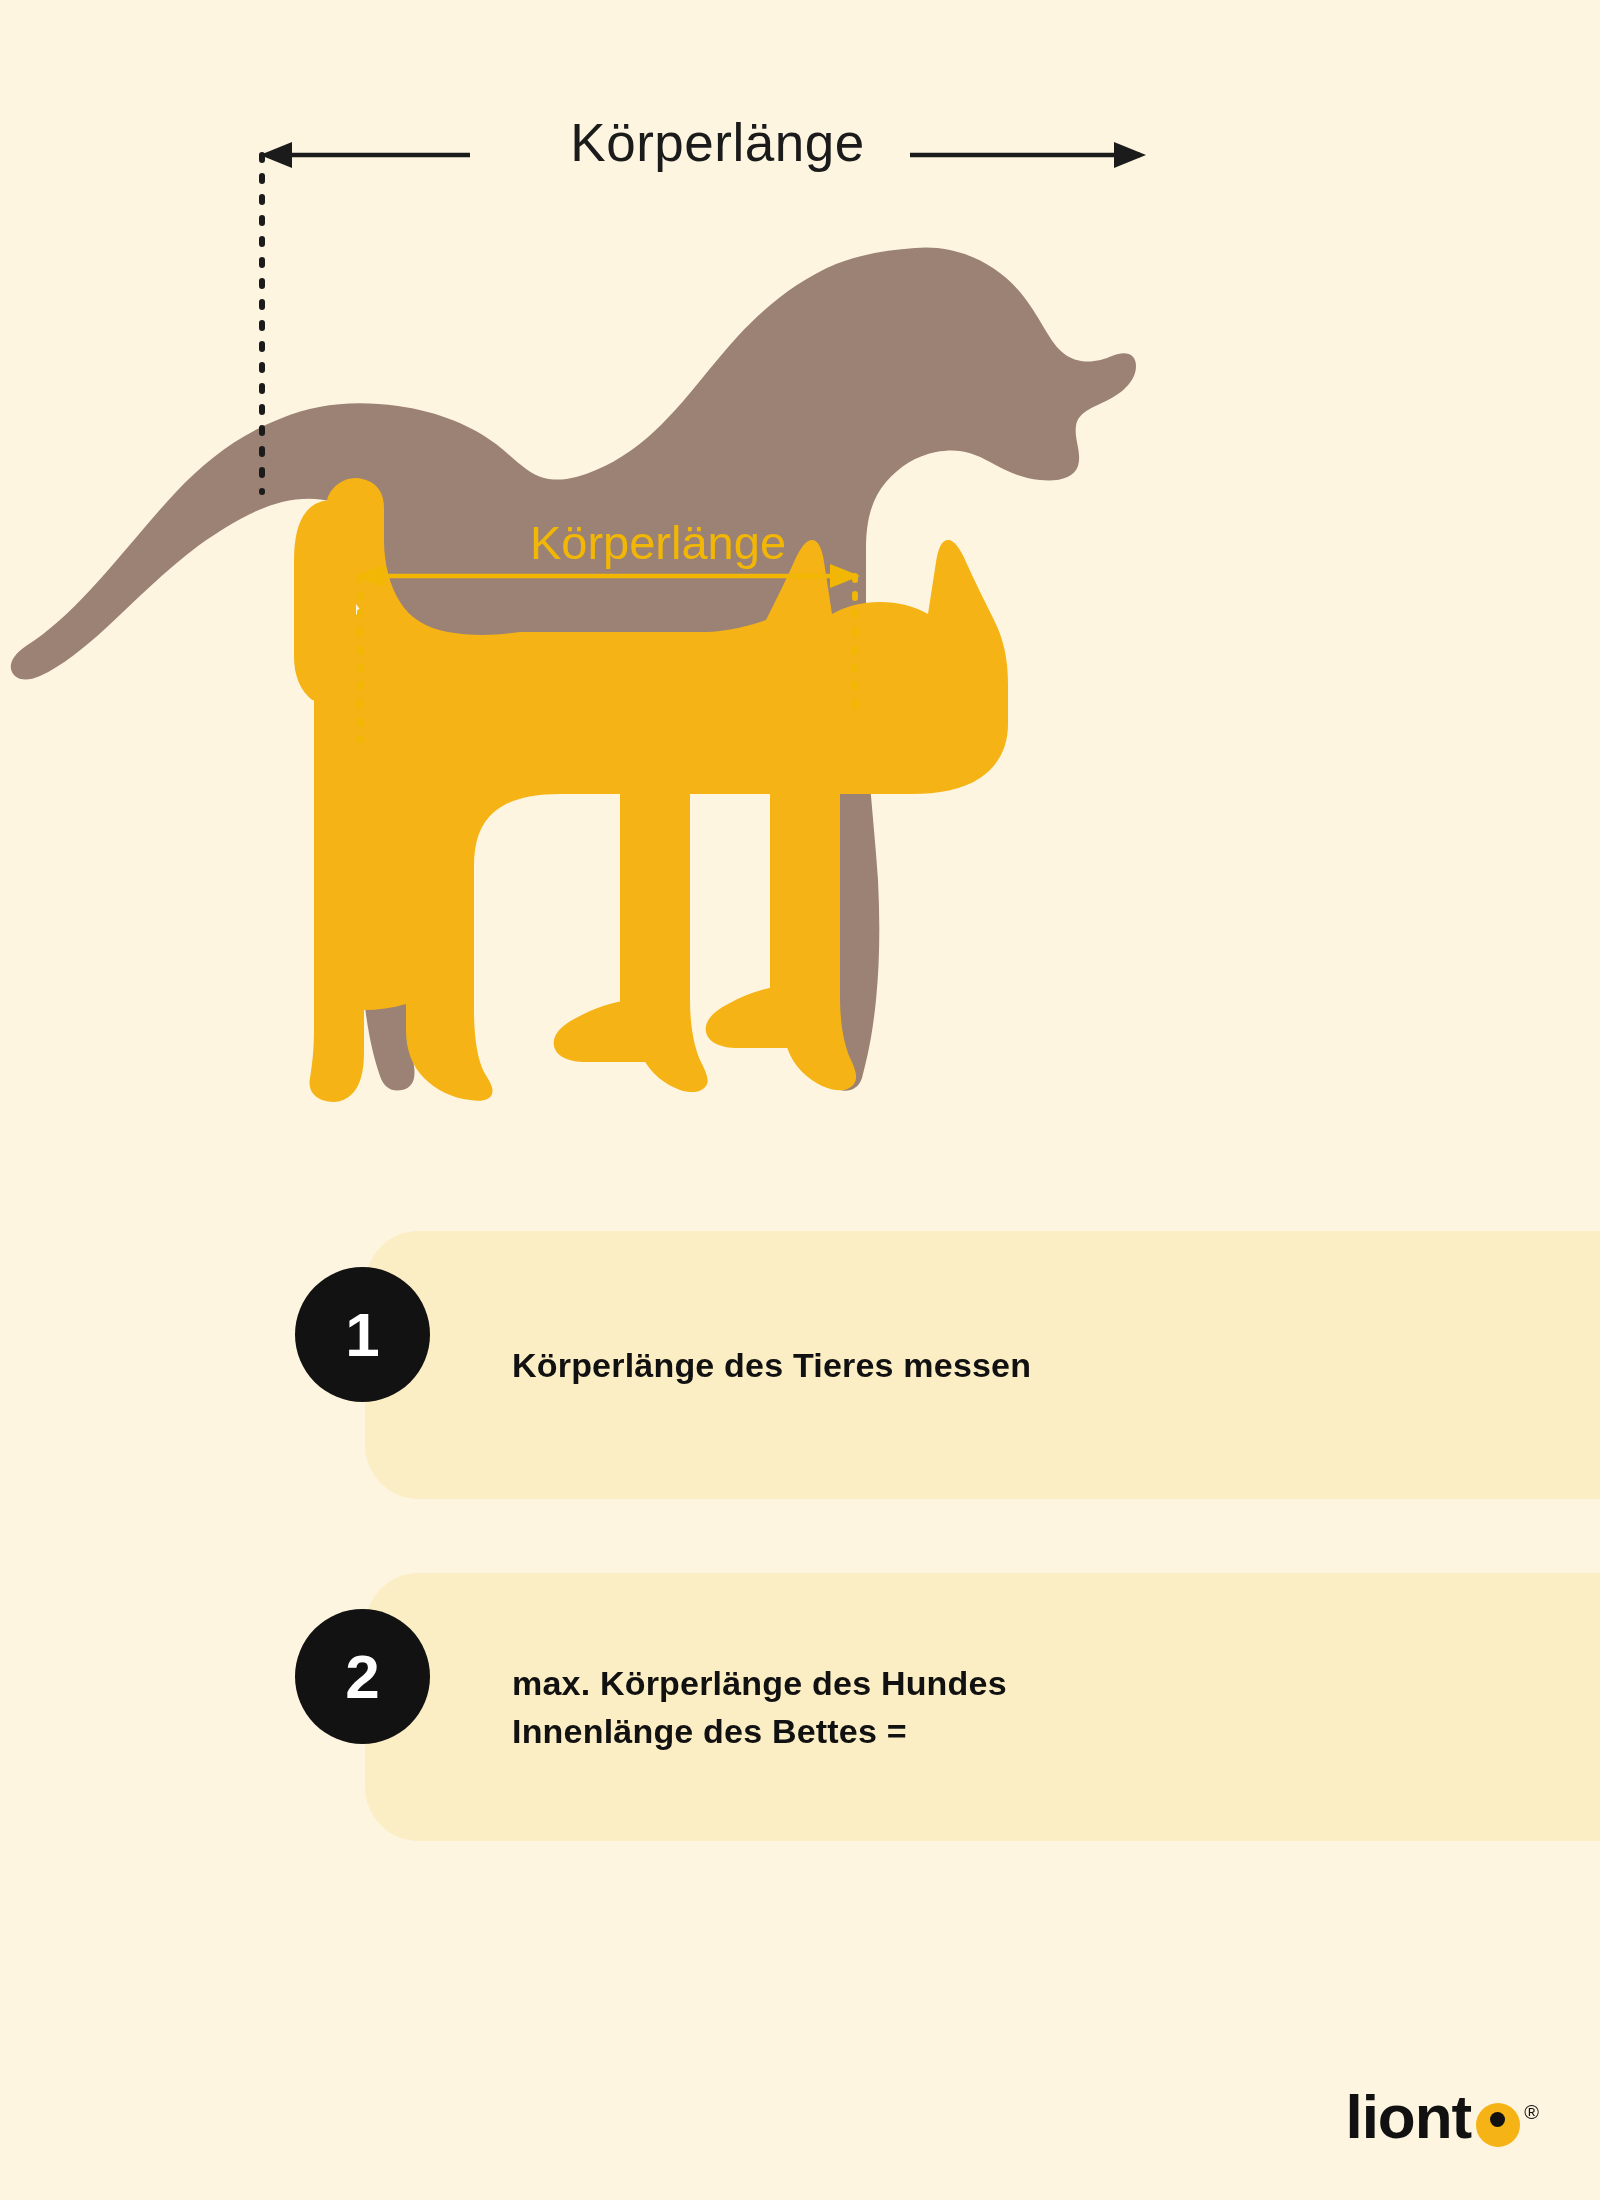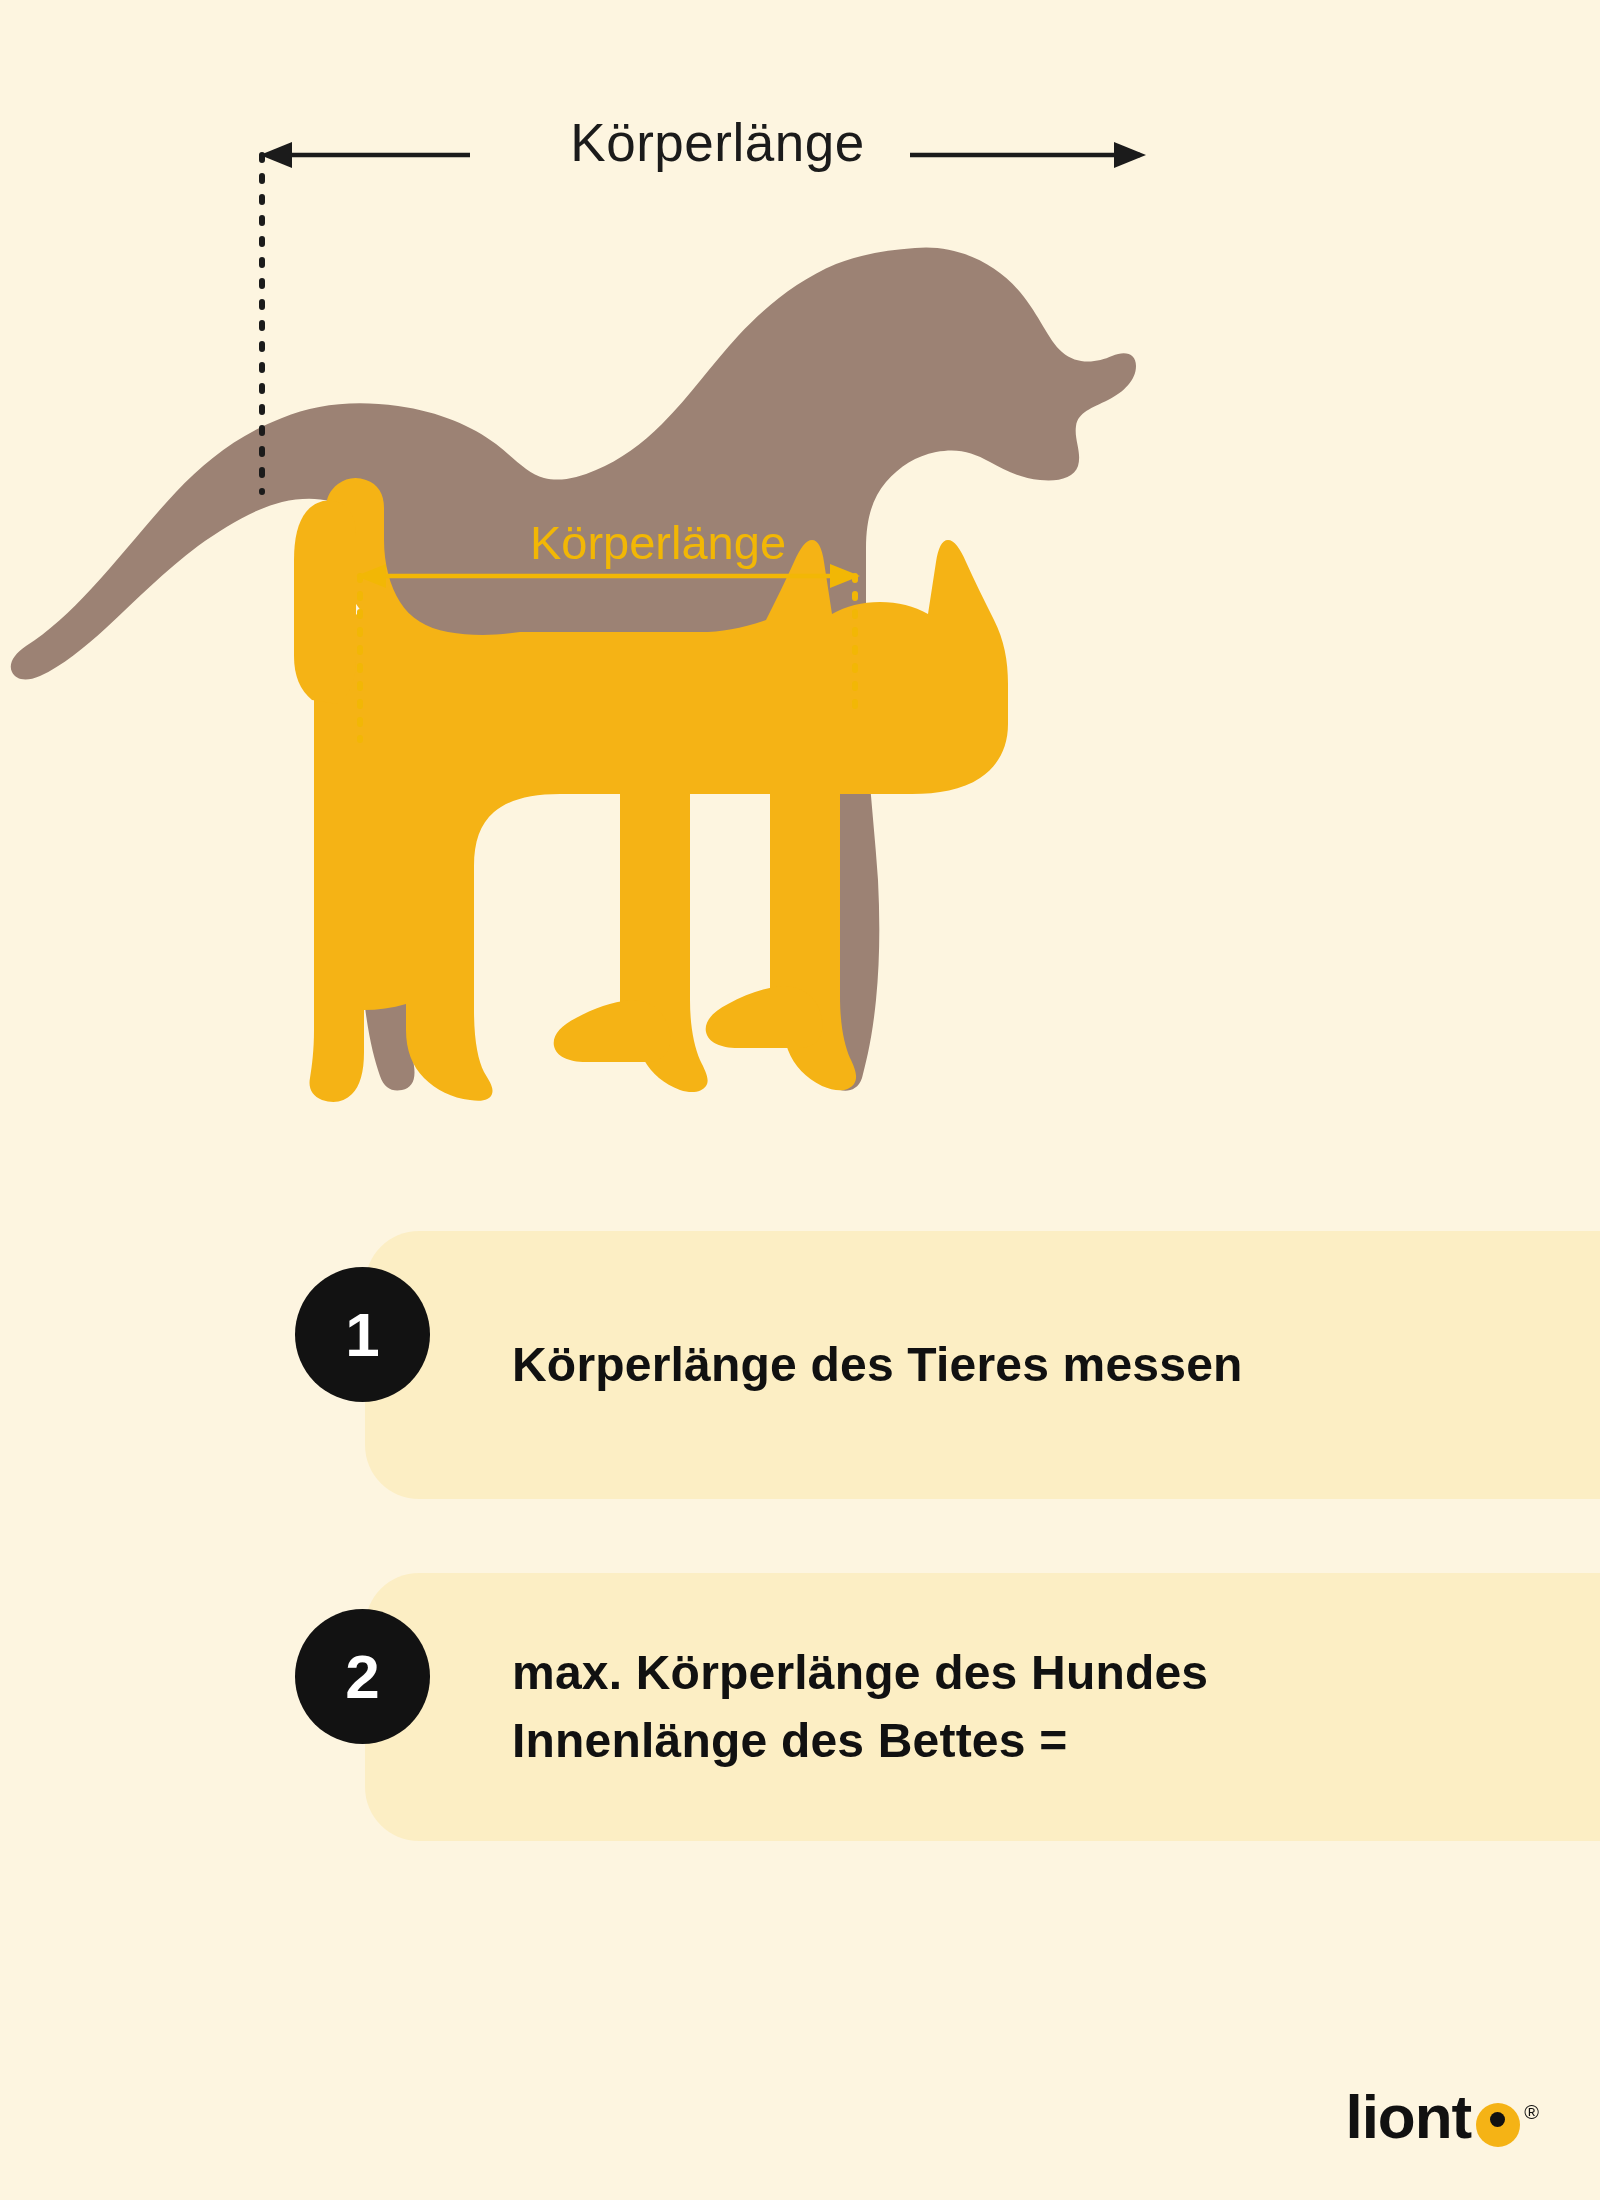--- a/index.html
+++ b/index.html
@@ -108,21 +108,21 @@
   }
 
   .step-text {
     position: absolute;
     left: 512px;
     top: 0;
     height: 300px;
     display: flex;
     flex-direction: column;
     justify-content: center;
-    font-size: 48px;
+    font-size: 34px;
     color: #111111;
     font-weight: bold;
     line-height: 1.42;
     letter-spacing: 0.2px;
   }
   .step-text .line { display: block; }
 
   
   .logo {
     position: absolute;

